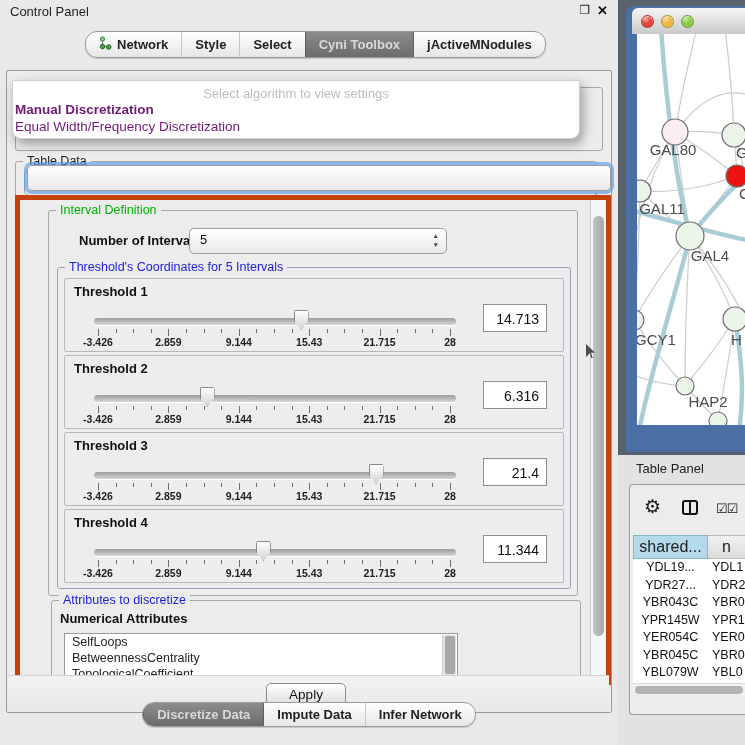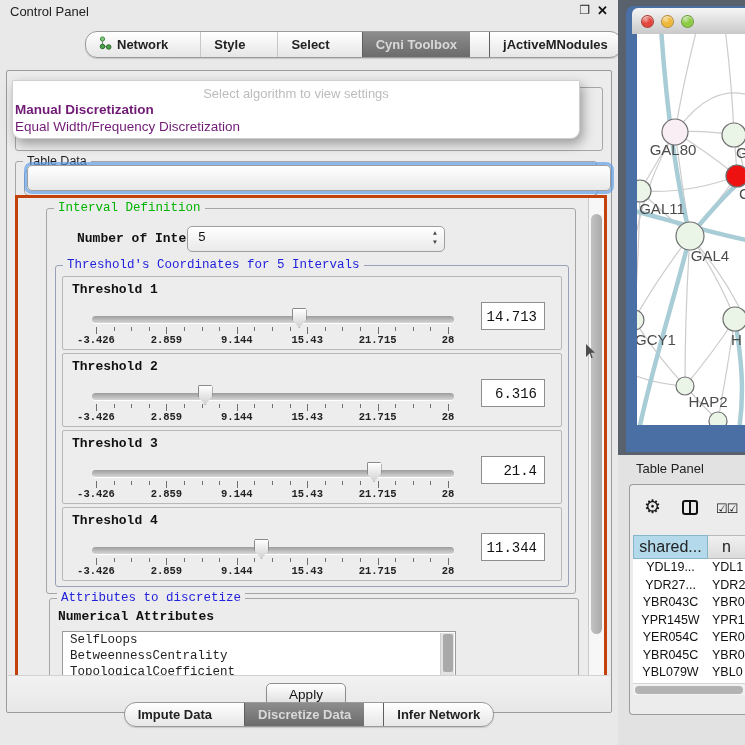--- a/index.html
+++ b/index.html
@@ -7,21 +7,21 @@
        font-family:"Liberation Sans",sans-serif;background:#9aa2ab;
        -webkit-font-smoothing:antialiased;}
   .abs{position:absolute;}
   
   #control-panel{left:0;top:0;width:618px;height:745px;background:#e9e9e9;border-right:1px solid #b5b5b5;}
   #titlebar{left:0;top:0;width:618px;height:22px;}
   #window-title{left:10px;top:4px;font-size:13px;color:#222;}
   #float-btn{right:28px;top:3px;font-size:12px;color:#222;cursor:default;}
   #close-btn{right:10px;top:3px;font-size:13px;font-weight:bold;color:#111;}
   .segbar{display:flex;border:1px solid #9a9a9a;border-radius:12px;overflow:hidden;
-          background:linear-gradient(#ffffff,#e6e6e6);box-shadow:0 1px 1px rgba(0,0,0,.15);gap:19px;}
+          background:linear-gradient(#ffffff,#e6e6e6);box-shadow:0 1px 1px rgba(0,0,0,.15);}
   .seg{padding:4px 13px;font-size:13px;font-weight:700;color:#222;white-space:nowrap;
        display:flex;align-items:center;gap:5px;background:transparent;}
   .seg + .seg{border-left:1px solid #c8c8c8;}
   .seg.sel{background:linear-gradient(#8d8d8d,#6b6b6b);color:#d9d9d9;border-left:1px solid #5f5f5f;}
   .seg.sel + .seg{border-left:1px solid #5f5f5f;text-align:center;}
   #top-tabs{left:85px;top:31px;}
   #bottom-tabs{left:0px;top:702px;width:618px;display:flex;justify-content:center;}
   #main-panel{left:6px;top:70px;width:604px;height:641px;background:#ececec;
               border:1px solid #9a9a9a;border-radius:2px;}
   .group{position:absolute;border:1px solid #a6a6a6;border-radius:3px;}
@@ -38,21 +38,21 @@
   #algo-popup{left:12px;top:80px;width:566px;height:57px;background:#ffffff;
               border:1px solid #cfcfcf;border-radius:1px 1px 9px 9px;z-index:30;
               box-shadow:3px 5px 12px rgba(0,0,0,.35);}
   .popup-ph{text-align:center;color:#bcbcbc;font-size:13px;padding-top:5px;height:15px;}
   .popup-item{font-size:13.5px;color:#701a75;padding:1px 2px;height:15px;}
   .popup-item.bold{font-weight:bold;}
   
   #algo-combo{left:20px;top:94px;width:572px;height:24px;z-index:5;
               box-shadow:0 0 0 3px rgba(90,155,230,.65);}
   
-  #scrollpane{left:14px;top:182px;width:586px;height:480px;border:3px solid #c2410c;background:#ececec;overflow:hidden;font-family:Liberation Mono, monospace;}
+  #scrollpane{left:14px;top:182px;width:586px;height:480px;border:5px solid #c2410c;background:#ececec;overflow:hidden;}
   #vscroll{position:absolute;right:0;top:0;width:15px;height:478px;background:#f7f7f7;border-left:1px solid #c9c9c9;}
   #vscroll .thumb{position:absolute;left:2px;top:16px;width:11px;height:420px;border-radius:6px;
                   background:linear-gradient(90deg,#c2c2c2,#a9a9a9);}
   .tpanel{position:absolute;left:6px;width:498px;height:72px;background:#ededed;
           border:1px solid #b8b8b8;border-radius:2px;}
   .tlabel{position:absolute;left:9px;top:5px;font-size:13px;font-weight:bold;color:#111;}
   .track{position:absolute;left:29px;top:39px;width:362px;height:7px;border-radius:4px;
          background:linear-gradient(#9d9d9d,#d6d6d6);box-shadow:0 1px 0 #fff;}
   .thumb-sl{position:absolute;top:31px;width:15px;height:20px;
             background:linear-gradient(#ffffff,#d2d2d2);border:1px solid #8a8a8a;box-sizing:border-box;
@@ -328,25 +328,25 @@
       </div>
     </div>
 
     <div id="apply-row" class="abs">
       <div id="apply-btn" class="abs">Apply</div>
     </div>
   </div>
 
   <div id="bottom-tabs" class="abs">
     <div class="segbar" id="bottom-segs">
+        <div class="seg sel">
+          <span>Discretize Data</span>
+        </div>
         <div class="seg">
           <span>Impute Data</span>
-        </div>
-        <div class="seg sel">
-          <span>Discretize Data</span>
         </div>
         <div class="seg">
           <span>Infer Network</span>
         </div>
       </div>
   </div>
 
   <div id="algo-popup" class="abs">
     <div class="popup-ph">Select algorithm to view settings</div>
     <div id="popup-items">

